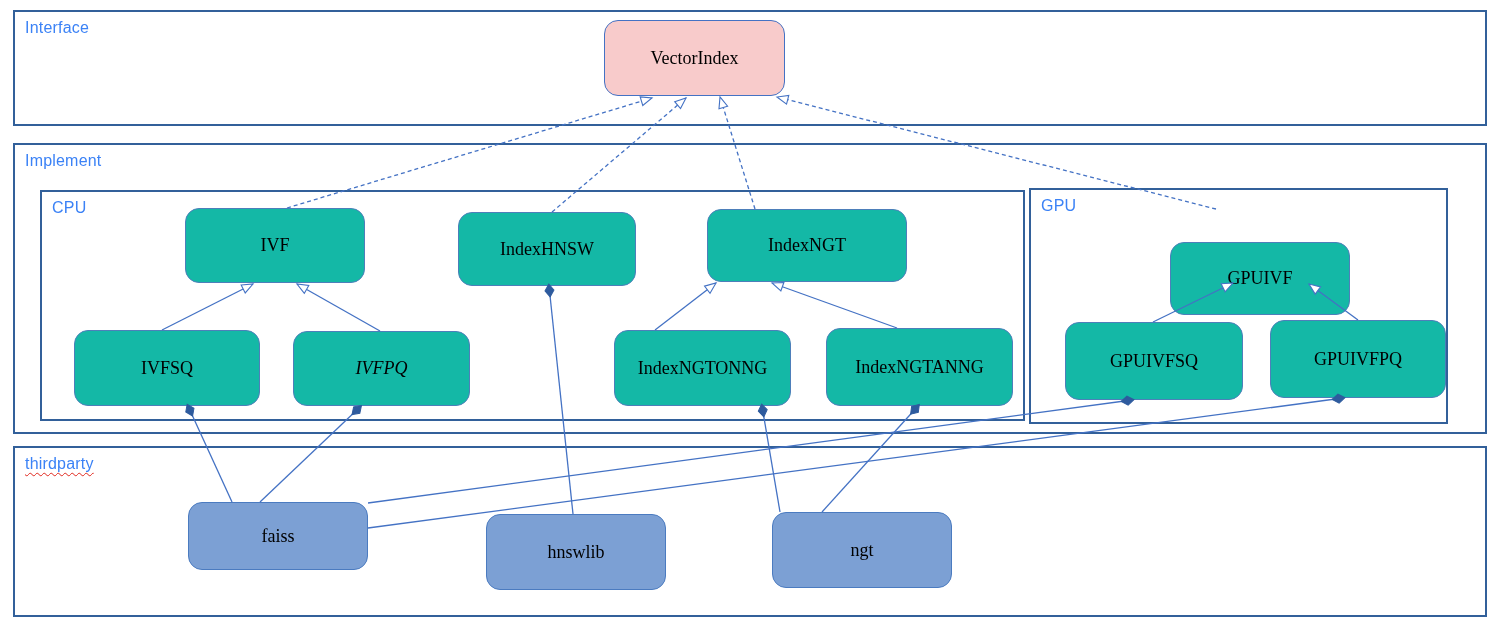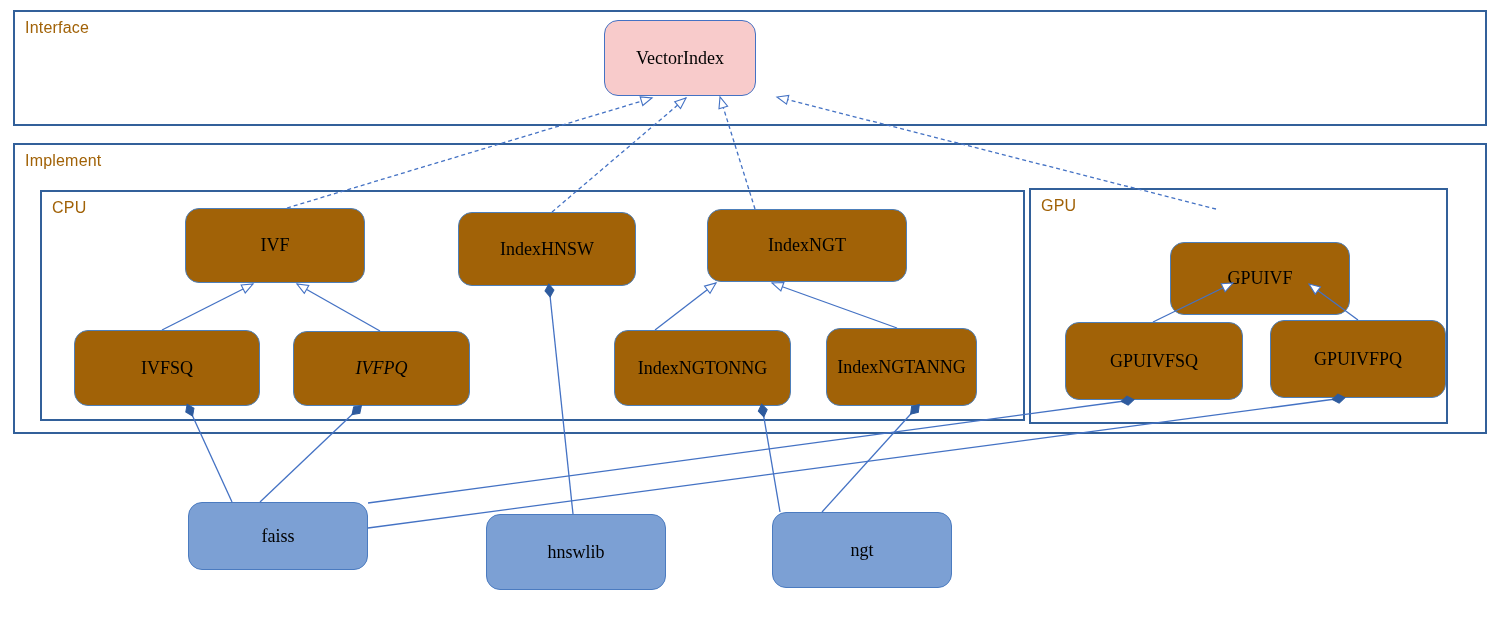--- a/index.html
+++ b/index.html
@@ -16,21 +16,21 @@
     border: 2px solid #32609A;
     background: transparent;
     box-sizing: border-box;
   }
   .section.inner { border-width: 2px; }
   .sec-label {
     position: absolute;
     top: 7px;
     left: 10px;
     font-size: 16px;
-    color: #a16207;
+    color: #3b82f6;
     letter-spacing: 0.2px;
     white-space: nowrap;
     text-align: right;
   }
   .sec-label.misspelled {
     text-decoration: underline wavy #e0281e 1px;
     text-underline-offset: 3px;
   }
   .node {
     position: absolute;
@@ -38,21 +38,21 @@
     align-items: center;
     justify-content: center;
     border-radius: 14px;
     box-sizing: border-box;
     font-family: "Liberation Serif", serif;
     font-size: 18px;
     color: #000000;
     text-align: center;
   }
   .node.kind-interface { background: #F8CBCB; border: 1.6px solid #4472C4; }
-  .node.kind-implementation { background: #a16207; border: 1.5px solid #4D7FBA; }
+  .node.kind-implementation { background: #14b8a6; border: 1.5px solid #4D7FBA; }
   .node.kind-library { background: #7CA0D4; border: 1.5px solid #4B7BC0; }
   #edge-layer {
     position: absolute;
     left: 0; top: 0;
     width: 1503px; height: 628px;
     pointer-events: none;
   }
 </style>
 </head>
 <body>
@@ -68,44 +68,47 @@
   </div>
 
   <div class="section inner" id="sec-cpu" style="left:40px; top:190px; width:985px; height:231px;">
     <span class="sec-label">CPU</span>
   </div>
 
   <div class="section inner" id="sec-gpu" style="left:1029px; top:188px; width:419px; height:236px;">
     <span class="sec-label">GPU</span>
   </div>
 
+  <div class="section" id="sec-thirdparty" style="left:13px; top:446px; width:1474px; height:171px;">
+    <span class="sec-label misspelled">thirdparty</span>
+  </div>
 
   <div id="nodes">
-      <div class="node kind-interface" style="left: 604px; top: 20px; width: 152px; height: 76px;">
+      <div class="node kind-interface" style="left: 604px; top: 20px; width: 181px; height: 76px;">
         <span>VectorIndex</span>
       </div>
       <div class="node kind-implementation" style="left: 185px; top: 208px; width: 180px; height: 75px;">
         <span>IVF</span>
       </div>
       <div class="node kind-implementation" style="left: 458px; top: 212px; width: 178px; height: 74px;">
         <span>IndexHNSW</span>
       </div>
       <div class="node kind-implementation" style="left: 707px; top: 209px; width: 200px; height: 73px;">
         <span>IndexNGT</span>
       </div>
       <div class="node kind-implementation" style="left: 74px; top: 330px; width: 186px; height: 76px;">
         <span>IVFSQ</span>
       </div>
       <div class="node kind-implementation" style="left: 293px; top: 331px; width: 177px; height: 75px; font-style: italic;">
         <span>IVFPQ</span>
       </div>
       <div class="node kind-implementation" style="left: 614px; top: 330px; width: 177px; height: 76px; text-align: right;">
         <span>IndexNGTONNG</span>
       </div>
-      <div class="node kind-implementation" style="left: 826px; top: 328px; width: 151px; height: 78px;">
+      <div class="node kind-implementation" style="left: 826px; top: 328px; width: 187px; height: 78px;">
         <span>IndexNGTANNG</span>
       </div>
       <div class="node kind-implementation" style="left: 1170px; top: 209px; width: 180px; height: 73px; margin-top: 33px;">
         <span>GPUIVF</span>
       </div>
       <div class="node kind-implementation" style="left: 1065px; top: 322px; width: 178px; height: 78px;">
         <span>GPUIVFSQ</span>
       </div>
       <div class="node kind-implementation" style="left: 1270px; top: 320px; width: 176px; height: 78px;">
         <span>GPUIVFPQ</span>

